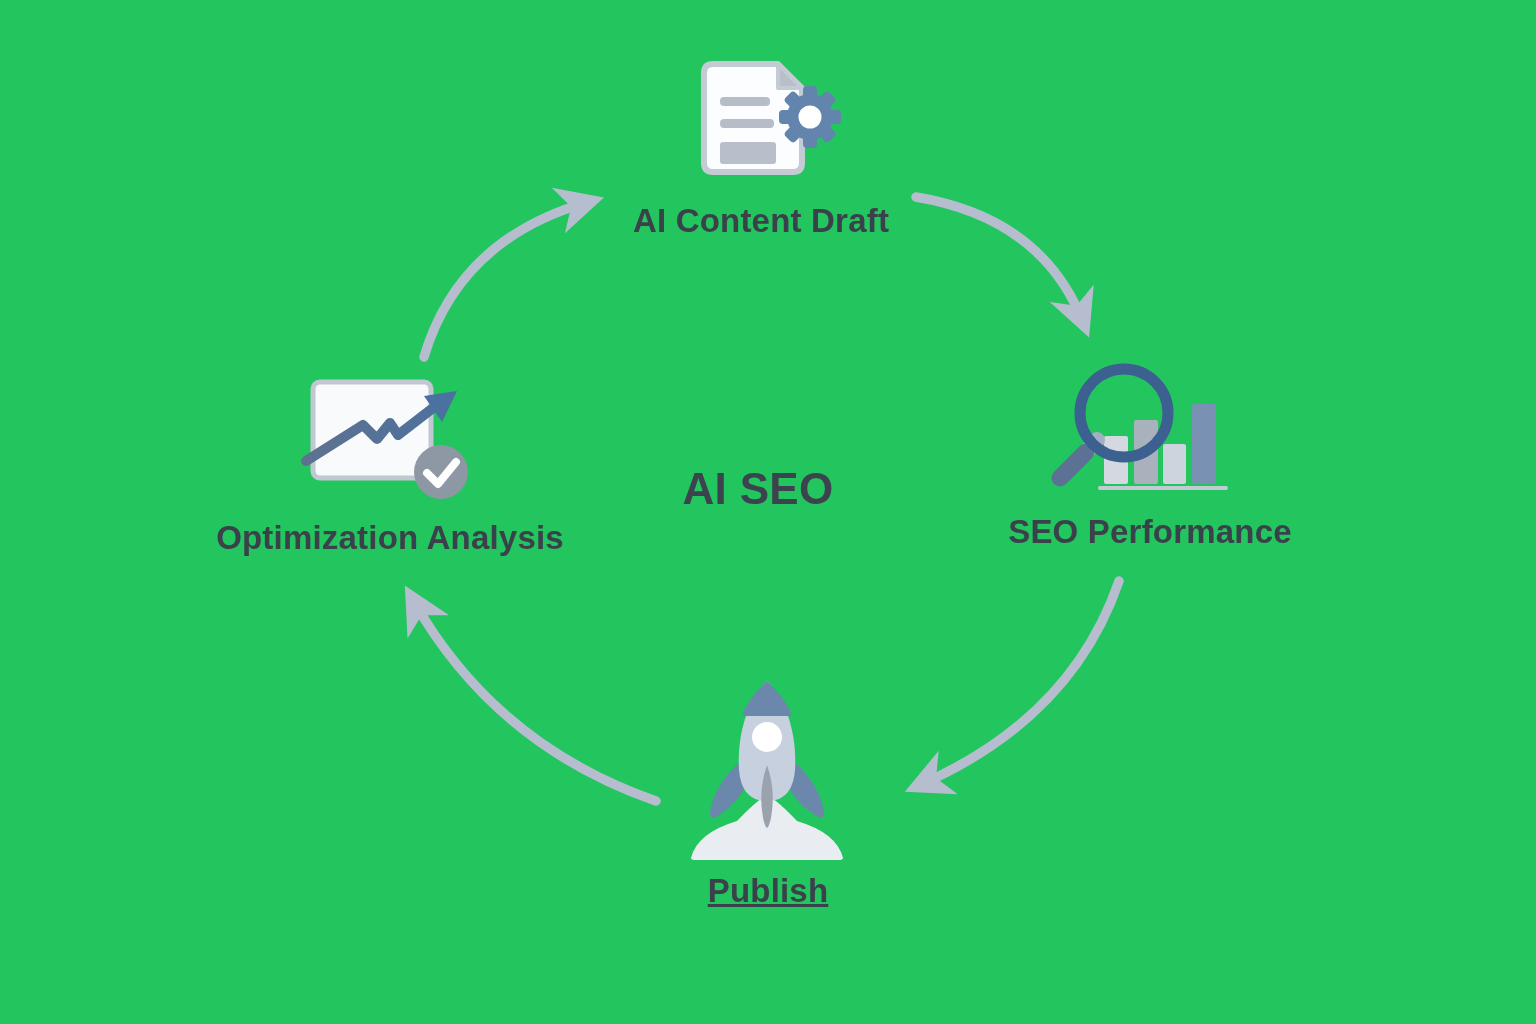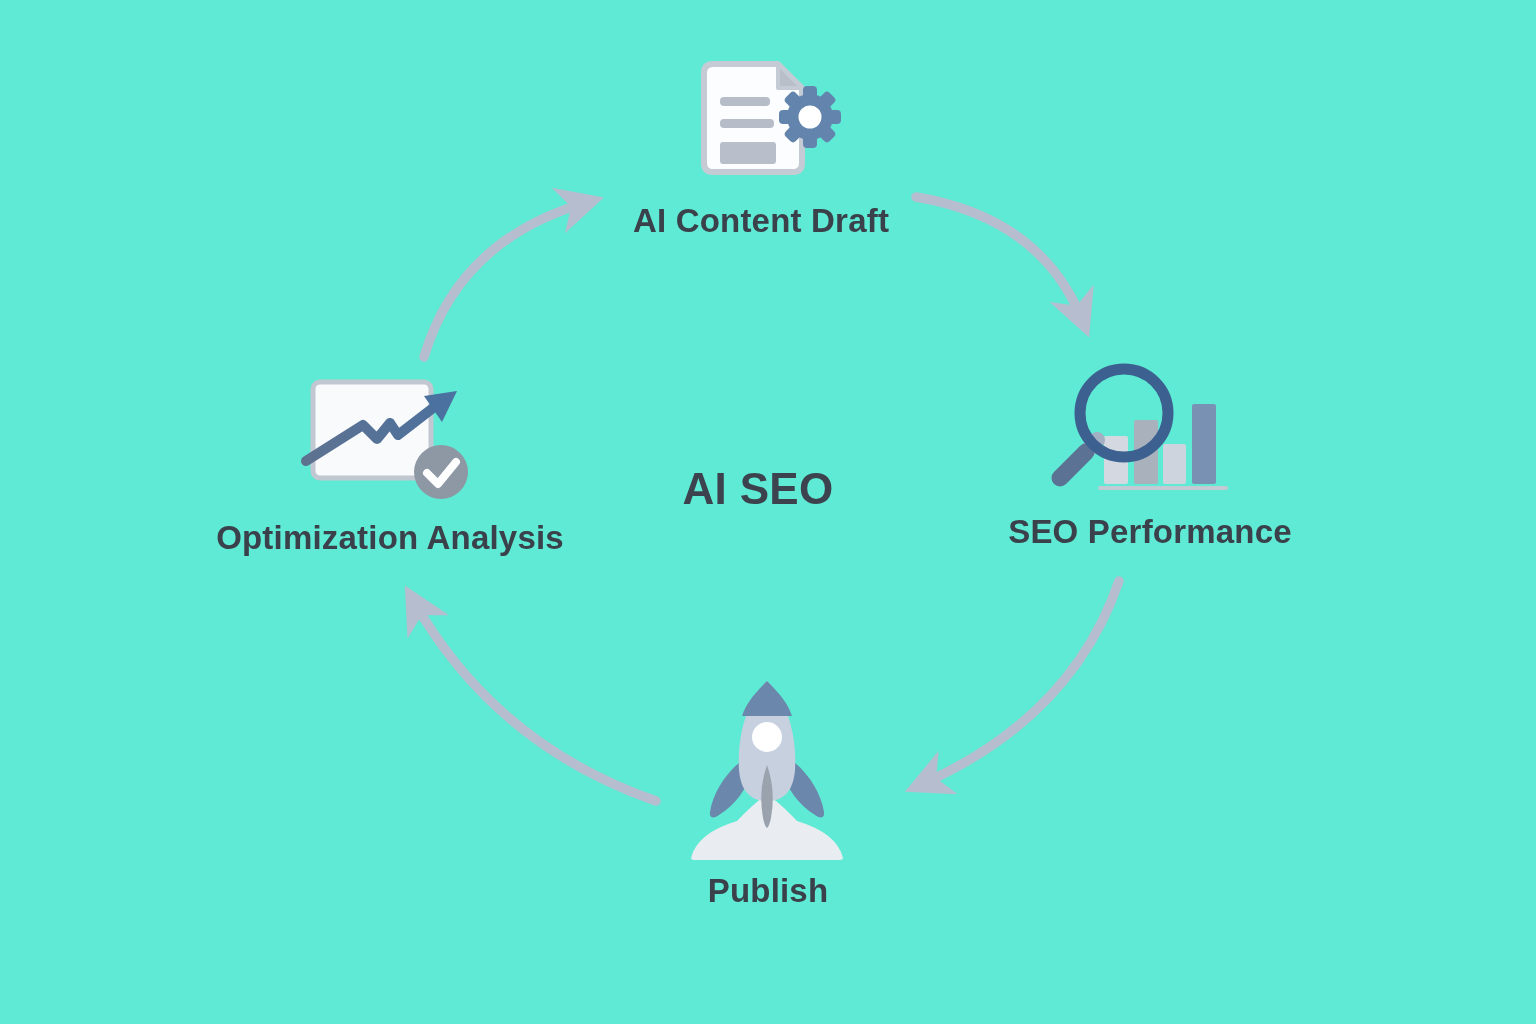--- a/index.html
+++ b/index.html
@@ -5,21 +5,21 @@
   html, body {
     margin: 0;
     padding: 0;
     background: #ffffff;
     font-family: "Liberation Sans", "DejaVu Sans", sans-serif;
   }
   .canvas {
     position: relative;
     width: 1536px;
     height: 1024px;
-    background: #5eead4;
+    background: #22c55e;
     overflow: hidden;
   }
   .canvas > svg {
     position: absolute;
     left: 0;
     top: 0;
     width: 1536px;
     height: 1024px;
     display: block;
   }
@@ -116,21 +116,21 @@
       <path d="M 767 681 C 753 695 746 704 742 716 L 792 716 C 788 704 781 695 767 681 Z" fill="#6b88ac"></path>
       <circle cx="767" cy="737" r="15" fill="#ffffff"></circle>
       <path d="M 767 765 Q 776 790 771 818 Q 769 827 767 828 Q 765 827 763 818 Q 758 790 767 765 Z" fill="#9aa3ad"></path>
     </g>
   </svg>
 
   <div class="node-label" style="left:761px; top:221px;">AI Content Draft</div>
 
   <div class="node-label" style="left:1150px; top:532px;">SEO Performance</div>
 
-  <div class="node-label" style="left:768px; top:891px;">Publish</div>
+  <div class="node-label" style="left:768px; top:891px;text-decoration:underline;">Publish</div>
 
   <div class="node-label" style="left:390px; top:538px;">Optimization Analysis</div>
 
   <div class="center-title">
     <div>AI SEO</div>
   </div>
 
 </div>
 
 </body></html>

